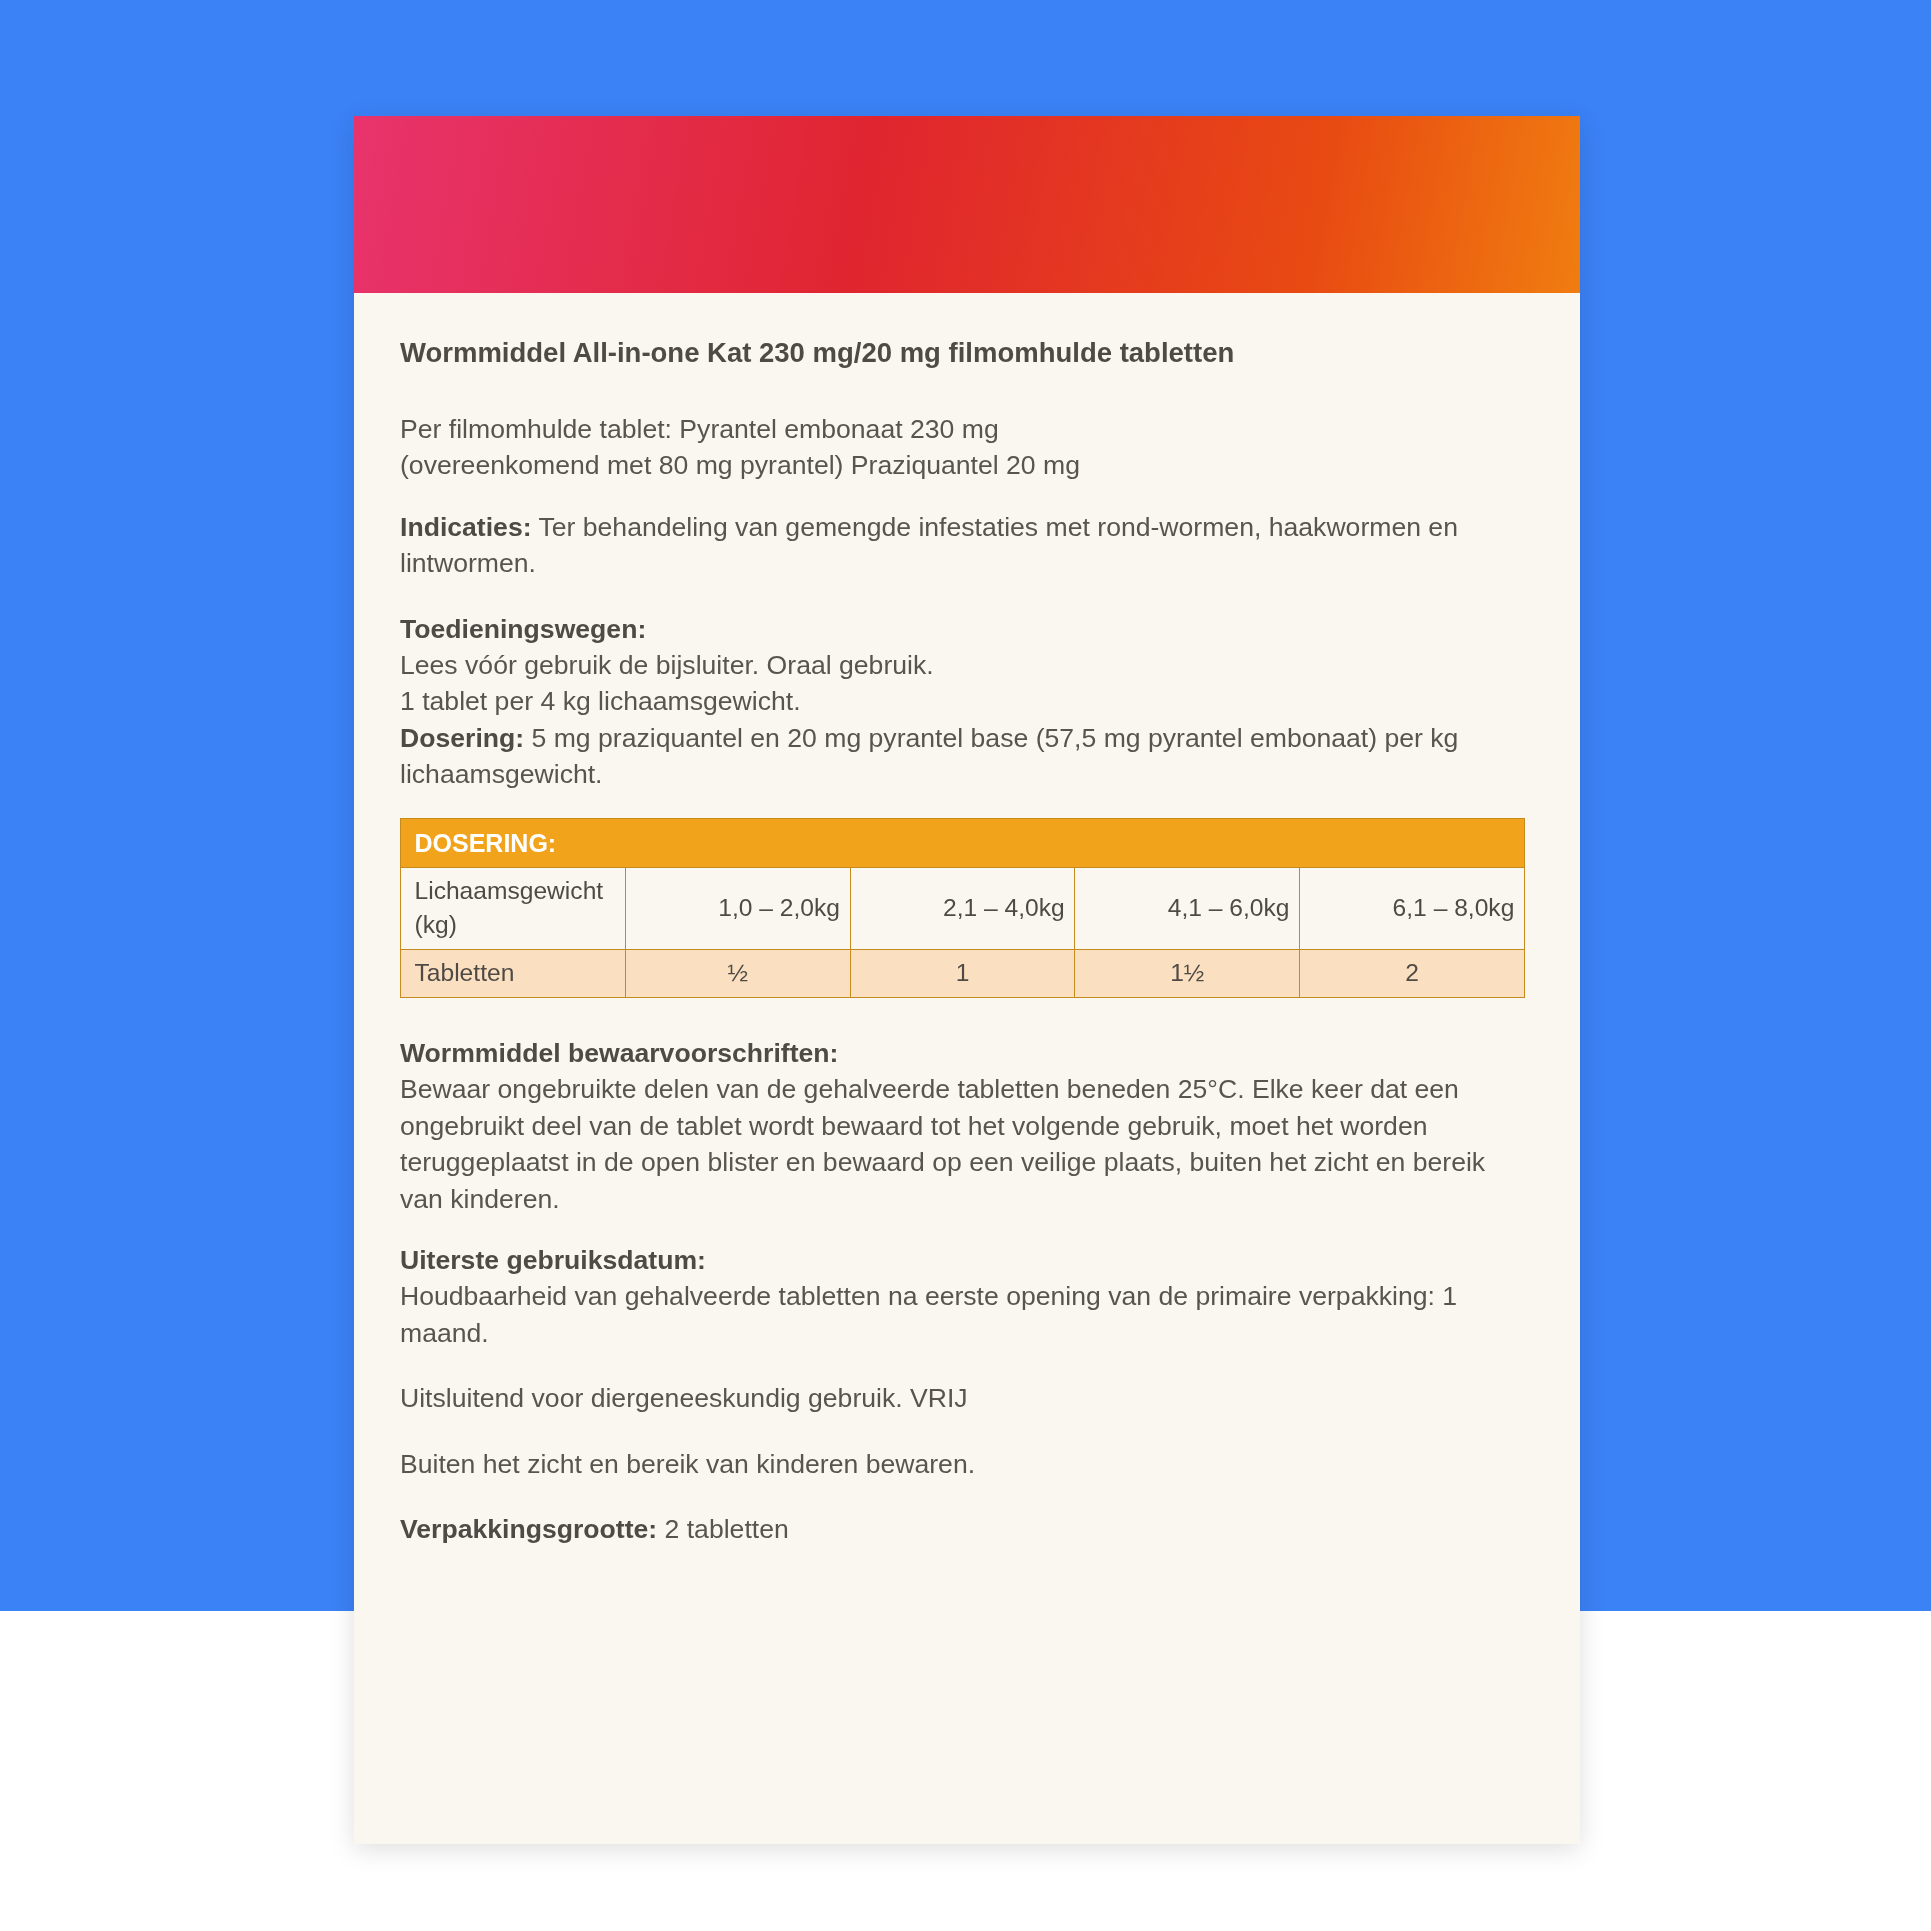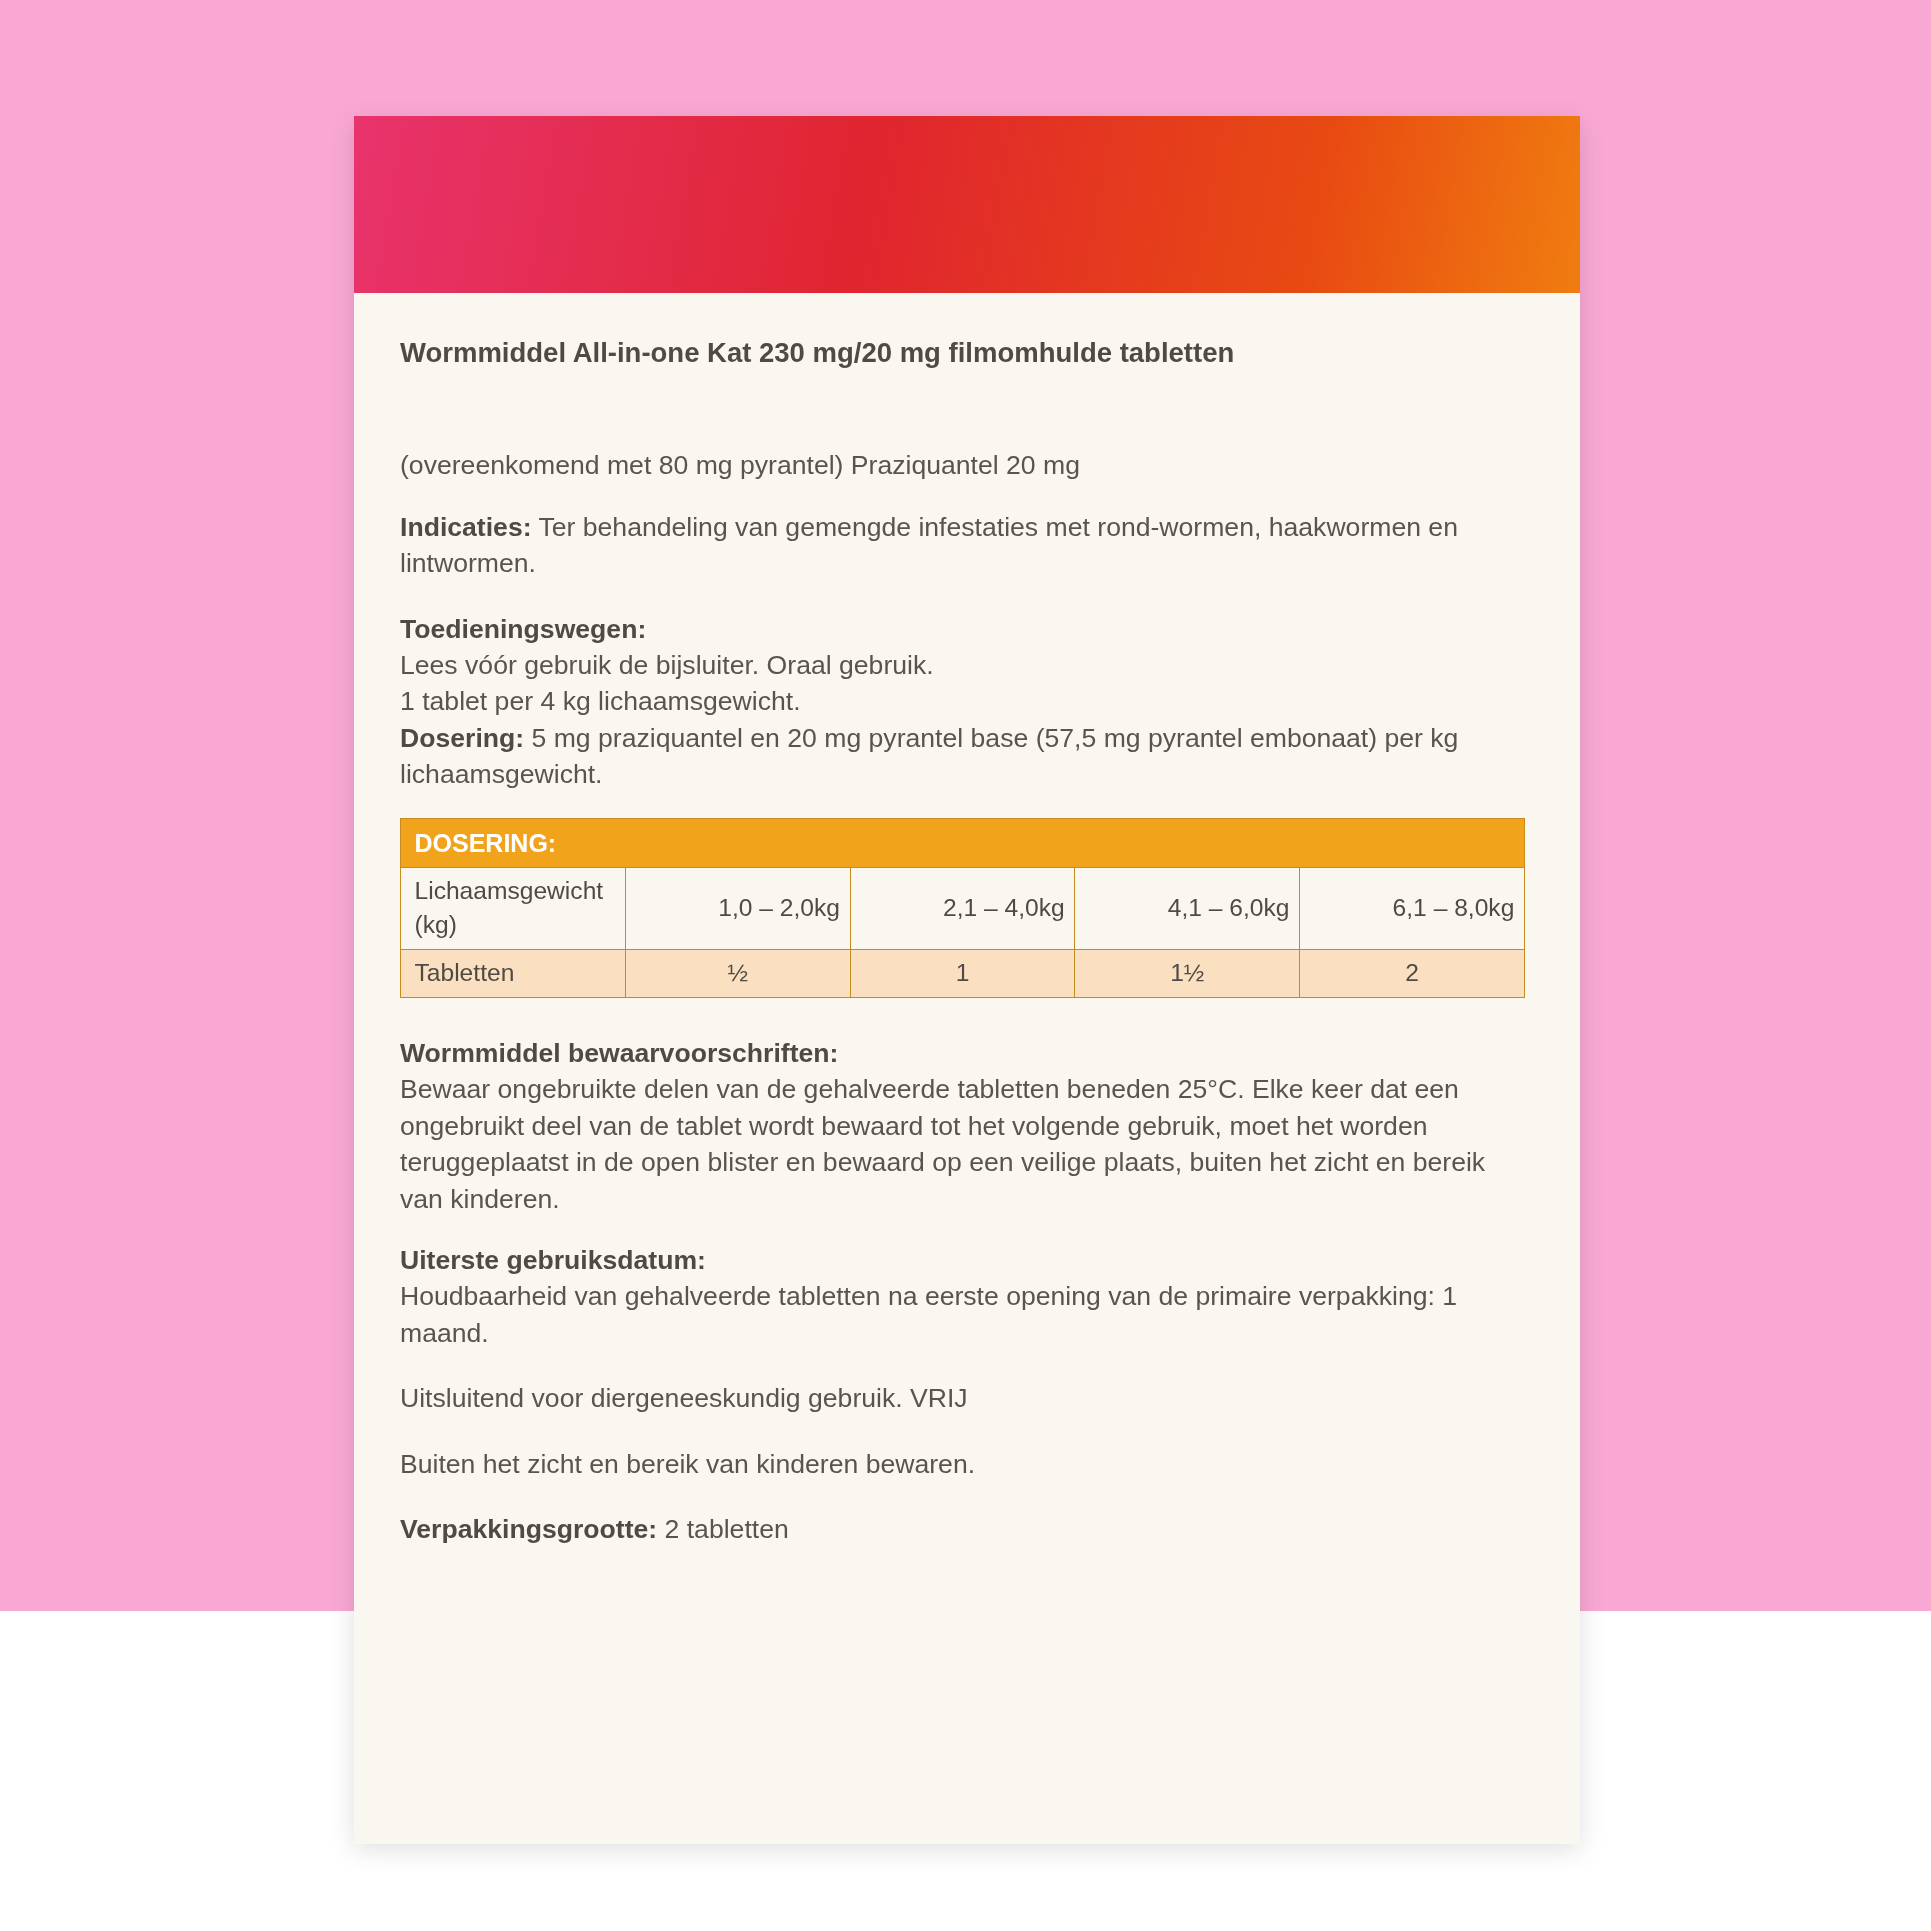--- a/index.html
+++ b/index.html
@@ -7,21 +7,21 @@
     padding: 0;
     width: 1931px;
     height: 1931px;
     background: #ffffff;
     font-family: "Liberation Sans", sans-serif;
   }
   #page {
     position: relative;
     width: 1931px;
     height: 1611px;
-    background: #f9a8d4;
+    background: #3b82f6;
   }
   .label-card {
     position: absolute;
     left: 354px;
     top: 116px;
     width: 1226px;
     height: 1728px;
     background: #faf7f0;
     box-shadow: 0 5.8px 25px rgba(0,0,0,0.13);
     overflow: hidden;
@@ -106,21 +106,21 @@
 <div id="page">
   <div class="label-card">
 
     <div class="banner"></div>
 
     <div class="content">
 
       <div class="title">Wormmiddel All-in-one Kat 230 mg/20 mg filmomhulde tabletten</div>
 
       <div class="para tight">
-        <br>
+        <span>Per filmomhulde tablet: Pyrantel embonaat 230 mg</span><br>
         <span>(overeenkomend met 80 mg pyrantel) Praziquantel 20 mg</span>
       </div>
 
       <div class="para">
         <strong class="hd">Indicaties:</strong><span> Ter behandeling van gemengde infestaties met rond-wormen, haakwormen en lintwormen.</span>
       </div>
 
       <div class="para tight">
         <span class="block-title">Toedieningswegen:</span>
         <span>Lees vóór gebruik de bijsluiter. Oraal gebruik.</span><br>

